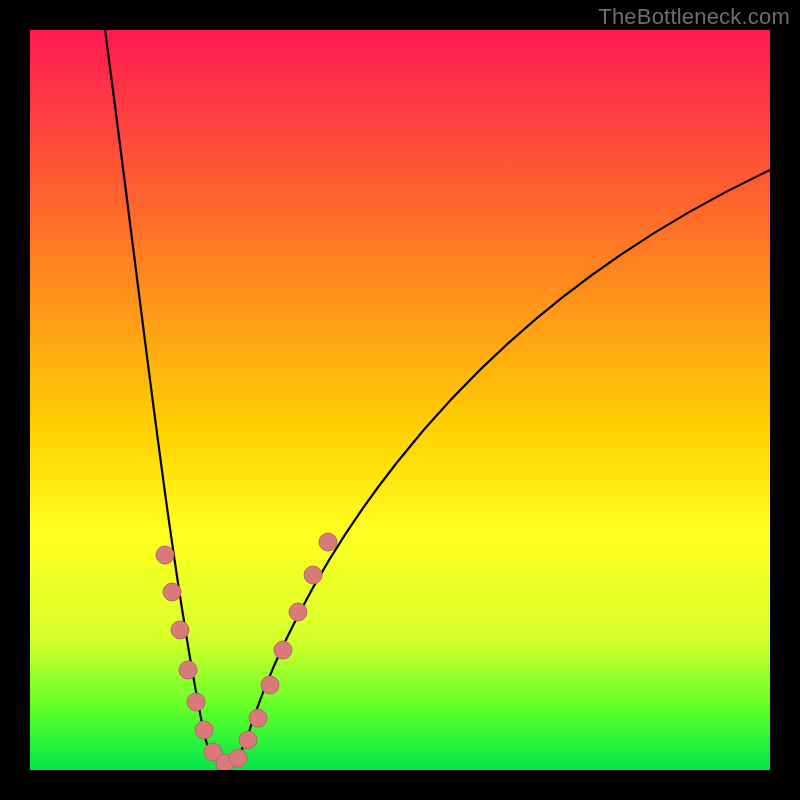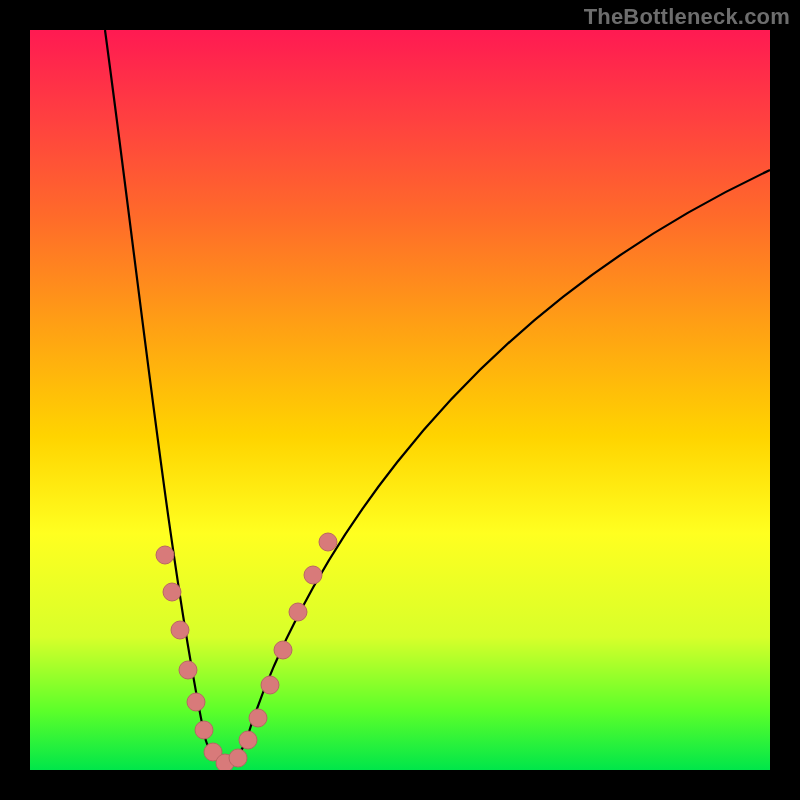--- a/index.html
+++ b/index.html
@@ -11,21 +11,20 @@
     background: #000;
     font-family: Arial, Helvetica, sans-serif;
   }
   .frame {
     position: absolute;
     top: 0;
     left: 0;
     width: 800px;
     height: 800px;
     background: #000;
-    font-weight: bold;
   }
   .plot {
     position: absolute;
     top: 30px;
     left: 30px;
     width: 740px;
     height: 740px;
     background: linear-gradient(to bottom,
       #ff1a52 0%,
       #ff4040 12%,

